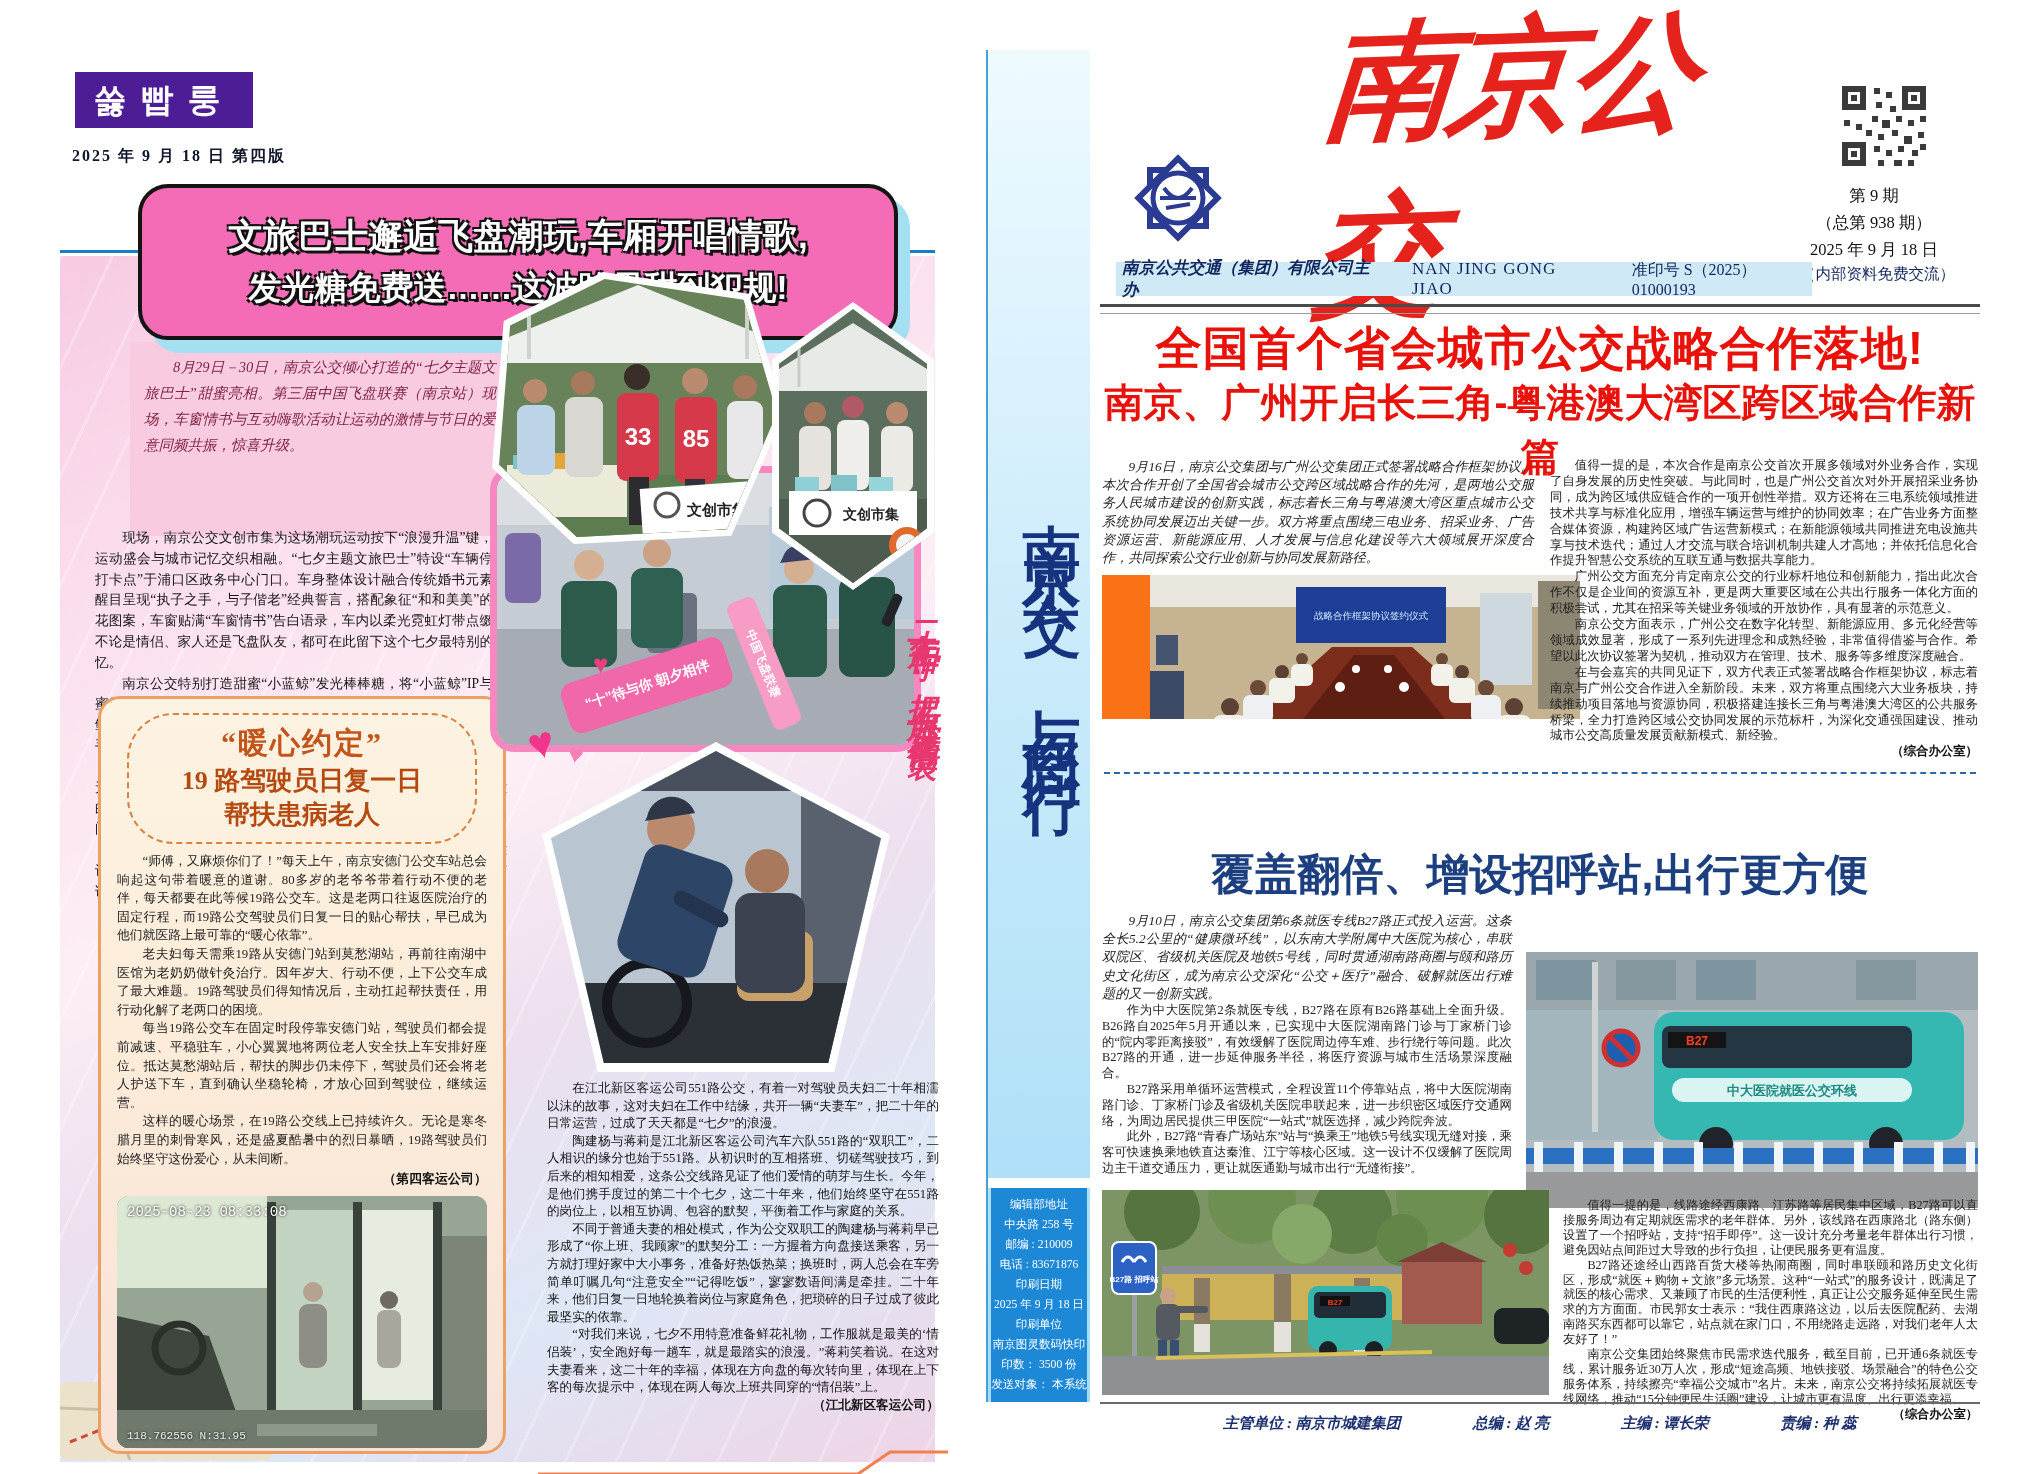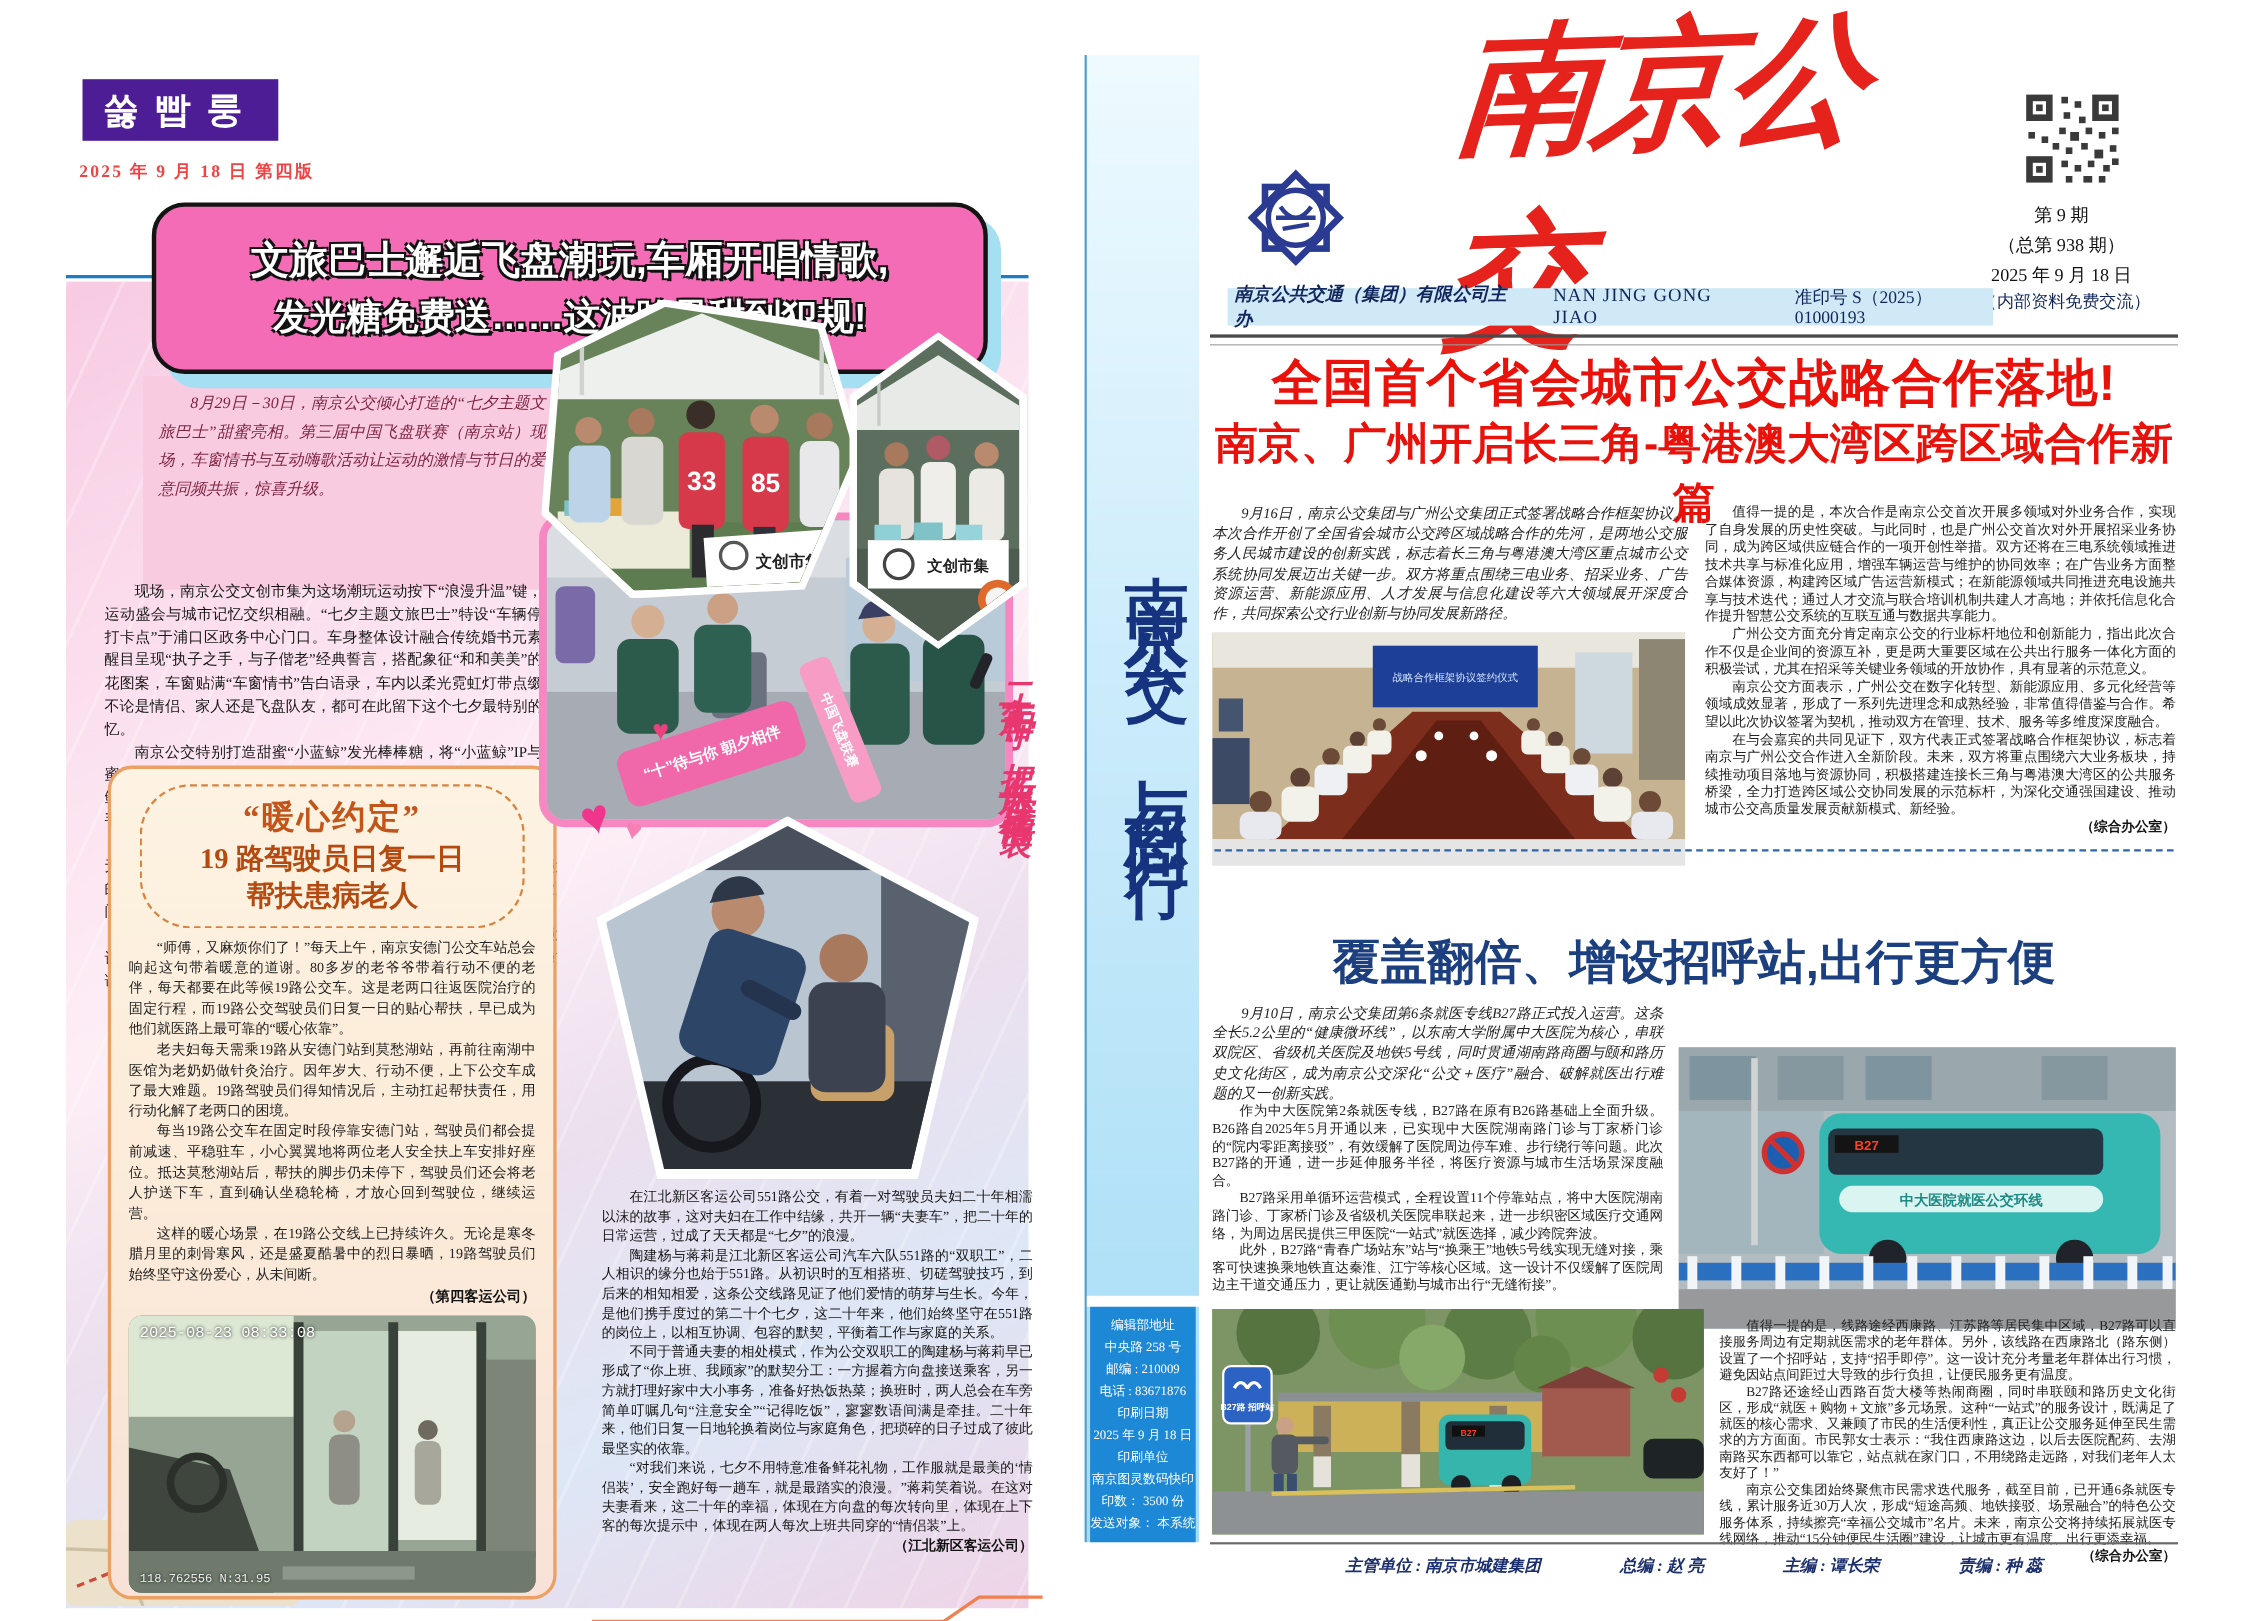--- a/index.html
+++ b/index.html
@@ -2,21 +2,21 @@
 <html><head>
 <meta charset="utf-8">
 <style>
   html,body{margin:0;padding:0;background:#ffffff;}
   .canvas{position:relative;width:2040px;height:1474px;overflow:hidden;
     font-family:"Liberation Serif","DejaVu Serif",serif;color:#1a1a1a;}
   
   .left-page{position:absolute;left:60px;top:50px;width:875px;height:1412px;}
   .kicker-box{position:absolute;left:15px;top:22px;width:178px;height:56px;background:#4c1d95;
     color:#fff;font-weight:bold;font-size:33px;display:flex;align-items:center;justify-content:center;letter-spacing:14px;}
-  .date-line{position:absolute;left:12px;top:96px;color:#ef4444;font-weight:bold;font-size:16px;letter-spacing:2px;}
+  .date-line{position:absolute;left:12px;top:96px;color:#0f172a;font-weight:bold;font-size:16px;letter-spacing:2px;}
   .blue-rule{position:absolute;left:0;top:200px;width:100%;height:3px;background:#1d7dc4;}
   .pink-bg{position:absolute;left:0;top:206px;width:100%;height:1206px;
     background:linear-gradient(155deg,#f7cbe2 0%,#fbdeee 22%,#fdeef6 45%,#ecdfee 62%,#dde7f6 80%,#efd4e6 100%);}
   .pink-bg:after{content:"";position:absolute;inset:0;
     background:repeating-linear-gradient(115deg,rgba(255,255,255,.25) 0 3px,rgba(255,255,255,0) 3px 46px);}
   .banner{position:absolute;left:78px;top:134px;width:752px;height:148px;background:#f46cb5;
     border:4px solid #141414;border-radius:30px;box-shadow:12px 13px 0 #a5dff2;z-index:6;
     display:flex;flex-direction:column;align-items:center;justify-content:center;}
   .banner .b1{font-family:"Liberation Sans","DejaVu Sans",sans-serif;font-weight:900;color:#fff;font-size:35px;
     text-shadow:2px 2px 0 #111,-2px 2px 0 #111,2px -2px 0 #111,-2px -2px 0 #111,3px 3px 0 #111;}
@@ -94,21 +94,21 @@
   .rule2{position:absolute;left:0;top:254px;width:100%;height:6px;border-top:3px solid #4a4a4a;border-bottom:1px solid #9a9a9a;}
   .h1a{position:absolute;left:0;top:268px;width:100%;text-align:center;color:#e8120b;
     font-family:"Liberation Sans","DejaVu Sans",sans-serif;font-weight:900;font-size:46px;letter-spacing:1px;}
   .h1b{position:absolute;left:0;top:326px;width:100%;text-align:center;color:#e8120b;
     font-family:"Liberation Sans","DejaVu Sans",sans-serif;font-weight:900;font-size:39px;}
   .art1{position:absolute;left:2px;top:408px;width:876px;display:flex;gap:16px;}
   .art1 .colL{width:432px;}
   .art1 .colR{width:428px;height:302px;overflow:hidden;font-size:12.4px;line-height:15.9px;text-align:justify;color:#222;}
   .art1 .colR p{margin:0;text-indent:2em;}
   .lead-kai{font-style:italic;font-size:13.2px;line-height:18.2px;text-align:justify;color:#222;margin:0 0 8px;text-indent:2em;}
-  .meeting{width:430px;height:212px;overflow:hidden;background:#e5e5e5;}
+  .meeting{width:430px;height:144px;overflow:hidden;background:#f97316;padding-left:48px;}
   .dashed{position:absolute;left:4px;top:722px;width:872px;border-top:2px dashed #2f66a8;}
   .h2a{position:absolute;left:0;top:736px;width:100%;text-align:center;color:#1c3f7f;
     font-family:"Liberation Sans","DejaVu Sans",sans-serif;font-weight:900;font-size:47px;}
   .h2b{position:absolute;left:0;top:796px;width:100%;text-align:center;color:#1c3f7f;
     font-family:"Liberation Sans","DejaVu Sans",sans-serif;font-weight:900;font-size:43px;}
   .art2r1{position:absolute;left:2px;top:862px;width:876px;display:flex;gap:14px;}
   .art2r1 .colL{width:410px;font-size:12.4px;line-height:15.8px;text-align:justify;color:#222;}
   .art2r1 .colL p{margin:0;text-indent:2em;}
   .bus-tall{width:452px;height:256px;margin-top:40px;overflow:hidden;background:#b3bcc0;}
   .art2r2{position:absolute;left:2px;top:1140px;width:876px;display:flex;gap:14px;}

